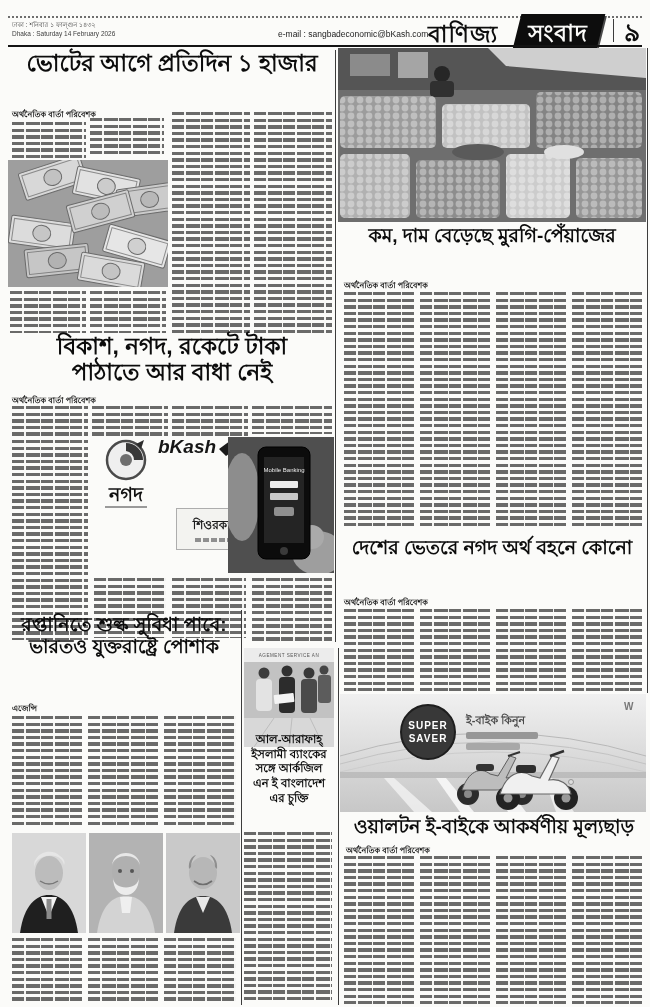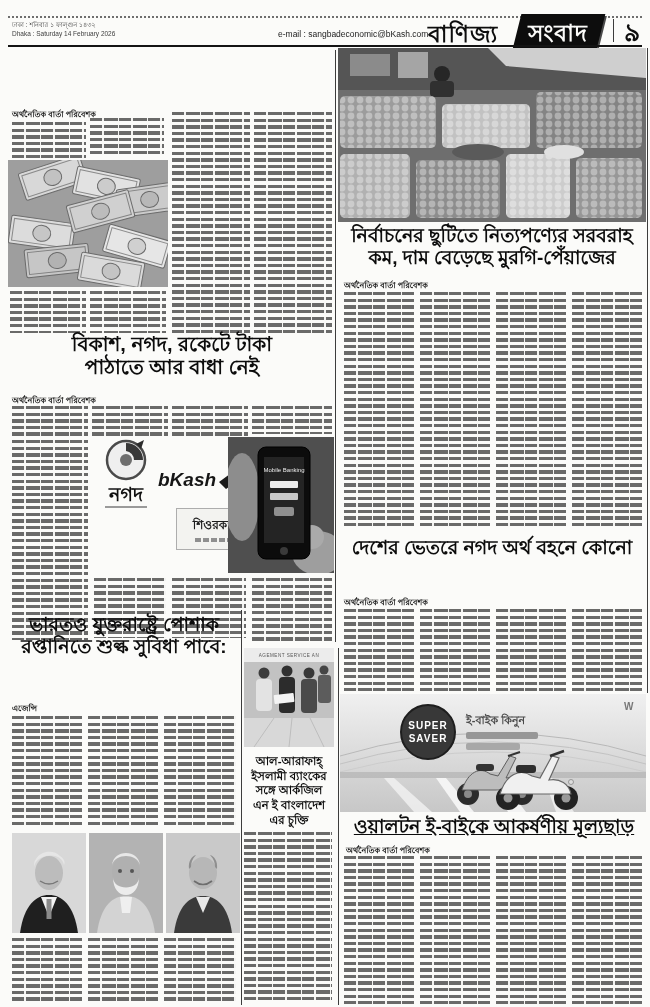--- a/index.html
+++ b/index.html
@@ -53,20 +53,21 @@
   <div class="abs pagenum" style="left:624px;top:13px;">৯</div>
 
   <div class="abs hrule" style="left:8px;top:45px;width:634px;height:2px;"></div>
 
   <div class="abs vrule" style="left:335px;top:50px;height:592px;"></div>
   <div class="abs vrule" style="left:241px;top:610px;height:395px;"></div>
   <div class="abs vrule" style="left:338px;top:648px;height:357px;"></div>
   <div class="abs vrule" style="left:647px;top:48px;height:645px;"></div>
 
   <div class="abs hl" style="left:8px;top:50px;width:328px;font-size:23px;">
+    <div>ভোটের আগে প্রতিদিন ১ হাজার</div>
   </div>
   <div class="abs byline" style="left:12px;top:108px;">অর্থনৈতিক বার্তা পরিবেশক</div>
   <div class="abs txt" style="left:12px;top:122px;width:74px;height:36px;"></div>
   <div class="abs txt" style="left:90px;top:118px;width:74px;height:40px;"></div>
   <div class="abs txt" style="left:172px;top:112px;width:78px;height:221px;"></div>
   <div class="abs txt" style="left:254px;top:112px;width:78px;height:221px;"></div>
   <div class="abs txt" style="left:10px;top:291px;width:76px;height:42px;"></div>
   <div class="abs txt" style="left:90px;top:291px;width:76px;height:42px;"></div>
 
   <div class="abs" style="left:8px;top:160px;width:160px;height:127px;">
@@ -143,30 +144,29 @@
         <rect x="78" y="112" width="84" height="58" rx="5" fill="url(#prod)"></rect>
       <rect x="168" y="106" width="64" height="64" rx="5" fill="#cccccc"></rect>
         <rect x="168" y="106" width="64" height="64" rx="5" fill="url(#prod)"></rect>
       <rect x="238" y="110" width="66" height="60" rx="5" fill="#979797"></rect>
         <rect x="238" y="110" width="66" height="60" rx="5" fill="url(#prod)"></rect>
       <ellipse cx="140" cy="104" rx="26" ry="8" fill="#5a5a5a"></ellipse>
       <ellipse cx="226" cy="104" rx="20" ry="7" fill="#e0e0e0"></ellipse>
     </svg>
   </div>
   <div class="abs hl" style="left:338px;top:225px;width:308px;font-size:19px;">
-    <div>নির্বাচনের ছুটিতে নিত্যপণ্যের সরবরাহ</div>
     <div>কম, দাম বেড়েছে মুরগি-পেঁয়াজের</div>
   </div>
   <div class="abs byline" style="left:344px;top:279px;">অর্থনৈতিক বার্তা পরিবেশক</div>
   <div class="abs txt" style="left:344px;top:292px;width:70px;height:238px;"></div>
   <div class="abs txt" style="left:420px;top:292px;width:70px;height:238px;"></div>
   <div class="abs txt" style="left:496px;top:292px;width:70px;height:238px;"></div>
   <div class="abs txt" style="left:572px;top:292px;width:70px;height:238px;"></div>
 
-  <div class="abs hl" style="left:8px;top:333px;width:328px;font-size:20px;">
+  <div class="abs hl" style="left:8px;top:333px;width:328px;font-size:23px;">
     <div>বিকাশ, নগদ, রকেটে টাকা</div>
     <div>পাঠাতে আর বাধা নেই</div>
   </div>
   <div class="abs byline" style="left:12px;top:394px;">অর্থনৈতিক বার্তা পরিবেশক</div>
   <div class="abs txt" style="left:12px;top:406px;width:76px;height:30px;"></div>
   <div class="abs txt" style="left:92px;top:406px;width:76px;height:30px;"></div>
   <div class="abs txt" style="left:172px;top:406px;width:76px;height:30px;"></div>
   <div class="abs txt" style="left:252px;top:406px;width:80px;height:28px;"></div>
   <div class="abs txt" style="left:12px;top:440px;width:76px;height:200px;"></div>
 
@@ -174,21 +174,21 @@
     <svg width="60" height="74" viewBox="0 0 60 74">
       <circle cx="30" cy="22" r="19" fill="#efefef" stroke="#4a4a4a" stroke-width="2.5"></circle>
       <path d="M30,5 A17,17 0 0 1 47,22 L38,22 A9,9 0 0 0 30,13 Z" fill="#383838"></path>
       <circle cx="30" cy="22" r="6" fill="#6e6e6e"></circle>
       <polygon points="40,6 48,2 45,11" fill="#2c2c2c"></polygon>
       <text x="30" y="63" text-anchor="middle" font-size="19" font-weight="bold" fill="#101010" font-family="Liberation Sans, DejaVu Sans, sans-serif">নগদ</text>
       <rect x="9" y="68" width="42" height="2" fill="#9a9a9a"></rect>
     </svg>
   </div>
 
-  <div class="abs bkash-row" style="left:158px;top:469px;">
+  <div class="abs bkash-row" style="left:158px;top:436px;">
     <span class="bkash-word">bKash</span>
     <svg width="26" height="22" viewBox="0 0 26 22">
       <path d="M1,13 L16,2 L11,10 L25,8 L8,20 Z" fill="#1a1a1a"></path>
     </svg>
   </div>
 
 
   <div class="abs surecash" style="left:176px;top:508px;width:80px;height:40px;">
     <span class="sc-label">শিওরক্যাশ</span>
     <span class="sc-tag"></span>
@@ -262,32 +262,32 @@
         <circle cx="226" cy="104" r="12" fill="#222222"></circle>
           <circle cx="226" cy="104" r="4.5" fill="#999999"></circle>
         <path d="M160,100 C166,80 180,74 192,82 L200,84 L212,62 L219,64 L209,86 C220,84 229,90 231,100 Z" fill="#f0f0f0" stroke="#666666" stroke-width="1.2"></path>
         <rect x="176" y="71" width="20" height="8" rx="3" fill="#2e2e2e"></rect>
         <line x1="210" y1="62" x2="224" y2="57" stroke="#2e2e2e" stroke-width="2.5"></line>
         <circle cx="231" cy="88" r="2.5" fill="#dddddd" stroke="#888" stroke-width="0.8"></circle>
       </g>
     </svg>
   </div>
 
-  <div class="abs hl" style="left:342px;top:816px;width:304px;font-size:19px;text-decoration:underline;">
+  <div class="abs hl" style="left:342px;top:816px;width:304px;font-size:19px;">
     <div>ওয়ালটন ই-বাইকে আকর্ষণীয় মূল্যছাড়</div>
   </div>
   <div class="abs byline" style="left:346px;top:844px;">অর্থনৈতিক বার্তা পরিবেশক</div>
   <div class="abs txt" style="left:344px;top:856px;width:70px;height:148px;"></div>
   <div class="abs txt" style="left:420px;top:856px;width:70px;height:148px;"></div>
   <div class="abs txt" style="left:496px;top:856px;width:70px;height:148px;"></div>
   <div class="abs txt" style="left:572px;top:856px;width:70px;height:148px;"></div>
 
   <div class="abs hl" style="left:10px;top:614px;width:228px;font-size:19px;">
+    <div>রপ্তানিতে শুল্ক সুবিধা পাবে:</div>
     <div>ভারতও যুক্তরাষ্ট্রে পোশাক</div>
-    <div>রপ্তানিতে শুল্ক সুবিধা পাবে:</div>
   </div>
   <div class="abs byline" style="left:12px;top:702px;">এজেন্সি</div>
   <div class="abs txt" style="left:12px;top:716px;width:70px;height:112px;"></div>
   <div class="abs txt" style="left:88px;top:716px;width:70px;height:112px;"></div>
   <div class="abs txt" style="left:164px;top:716px;width:72px;height:112px;"></div>
 
   <div class="abs" style="left:12px;top:833px;width:74px;height:100px;">
     <svg width="74" height="100" viewBox="0 0 74 100">
       <rect width="74" height="100" fill="#d8d8d8"></rect>
       <path d="M8,100 C12,72 24,62 37,62 C50,62 62,72 66,100 Z" fill="#1f1f1f"></path>
@@ -338,21 +338,21 @@
         <rect x="57" y="31" width="16" height="34" rx="4" fill="#4a4a4a"></rect>
       <circle cx="80" cy="22" r="4.5" fill="#454545"></circle>
         <rect x="74" y="27" width="13" height="28" rx="3" fill="#5c5c5c"></rect>
       <rect x="30" y="46" width="20" height="9" rx="1" fill="#f4f4f4" transform="rotate(-6 40 50)"></rect>
       <polygon points="0,70 90,70 90,99 0,99" fill="#d8d8d8"></polygon>
       <line x1="10" y1="99" x2="30" y2="70" stroke="#bdbdbd"></line>
         <line x1="45" y1="99" x2="48" y2="70" stroke="#bdbdbd"></line>
         <line x1="80" y1="99" x2="66" y2="70" stroke="#bdbdbd"></line>
     </svg>
   </div>
-  <div class="abs hl" style="left:244px;top:754px;width:90px;font-size:11.5px;line-height:1.28;text-align:center;">
+  <div class="abs hl" style="left:244px;top:732px;width:90px;font-size:11.5px;line-height:1.28;text-align:center;">
     <div>আল-আরাফাহ্</div>
     <div>ইসলামী ব্যাংকের</div>
     <div>সঙ্গে আর্কজিল</div>
     <div>এন ই বাংলাদেশ</div>
     <div>এর চুক্তি</div>
   </div>
   <div class="abs txt" style="left:244px;top:832px;width:88px;height:172px;"></div>
 
 </div>
 

